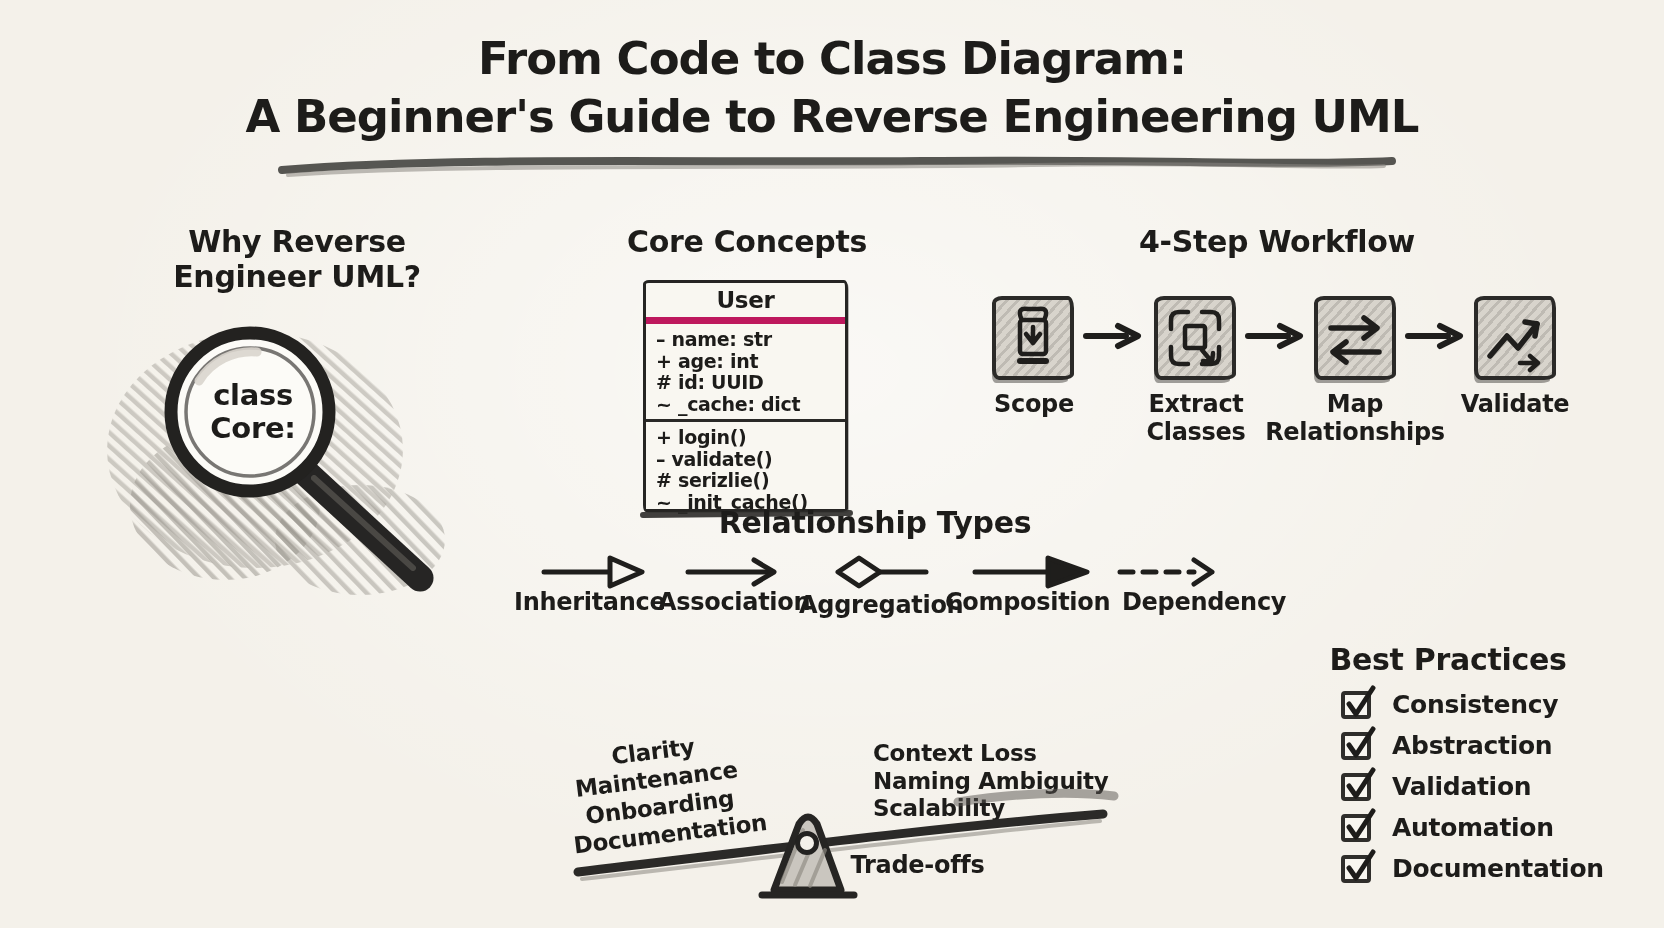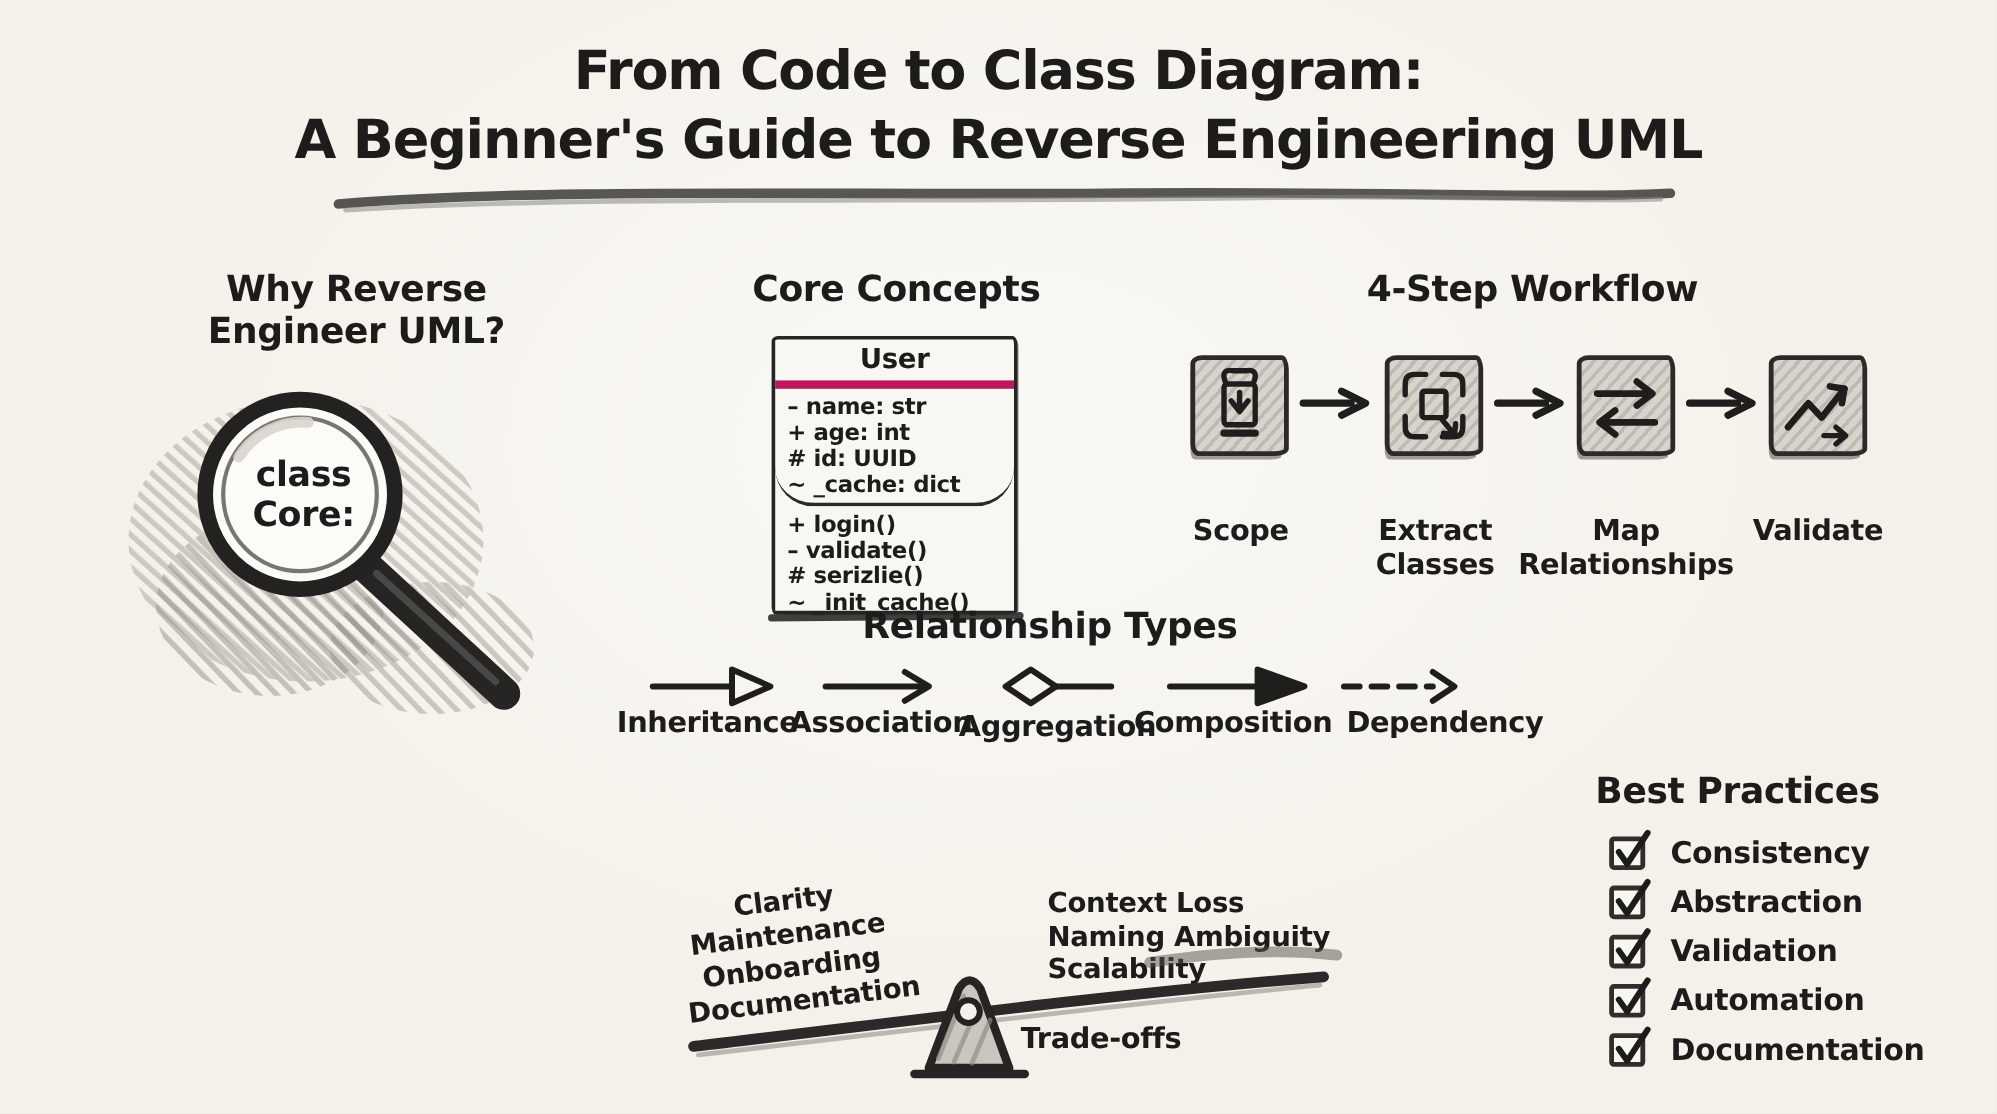--- a/index.html
+++ b/index.html
@@ -21,45 +21,45 @@
   
   .classbox{
     left:643px;top:280px;width:205px;height:232px;box-sizing:border-box;
     background:#f9f7f1;border:3px solid #262523;
     border-radius:6px 4px 8px 3px / 4px 8px 3px 7px;
     box-shadow:2px 2px 0 -1px rgba(60,58,54,.35);
   }
   .classbox .hdr{height:34px;border-bottom:7px solid #be185d;display:flex;align-items:center;justify-content:center;
     font-size:23px;font-weight:700;}
   .classbox .cmp{padding:5px 10px 4px 10px;font-size:19px;font-weight:700;line-height:21.5px;white-space:nowrap;}
-  .classbox .cmp.attrs{border-bottom:3px solid #2a2927;border-radius:32px;}
+  .classbox .cmp.attrs{border-bottom:3px solid #2a2927;}
   .box-underline{left:640px;top:511px;width:213px;height:6px;background:#2c2b29;border-radius:4px;
     transform:rotate(-.5deg);opacity:.9;}
 
   
   .wicon{
     width:82px;height:84px;box-sizing:border-box;display:flex;align-items:center;justify-content:center;
     background:
       repeating-linear-gradient(-48deg, rgba(45,42,38,.15) 0 3px, rgba(45,42,38,0) 3px 8px),
       #d8d4cc;
     border:4px solid #2b2a28;
     border-radius:10px 6px 12px 7px / 7px 12px 6px 10px;
     box-shadow:-3px 6px 0 -3px rgba(70,68,64,.5);
   }
-  .wlabel{font-size:24px;font-weight:700;line-height:28px;text-align:center;margin-top:38px;}
+  .wlabel{font-size:24px;font-weight:700;line-height:28px;text-align:center;}
 
   .rel-label{font-size:24px;font-weight:700;text-align:right;width:150px;}
 
   .benefits{left:568px;top:737px;width:180px;text-align:center;font-size:23px;font-weight:700;line-height:28px;
     transform:rotate(-7deg);}
   .challenges{left:873px;top:740px;width:250px;font-size:23px;font-weight:700;line-height:27.5px;}
   .tradeoffs{left:845px;top:851px;width:145px;font-size:24px;font-weight:700;text-align:center;}
 
   .bp-list{left:1340px;top:690px;}
-  .bp-row{display:flex;align-items:center;height:41px;}
+  .bp-row{display:flex;height:41px;}
   .bp-check{width:36px;height:36px;flex:0 0 36px;margin-top:-6px;}
   .bp-label{font-size:25px;font-weight:700;margin-left:16px;white-space:nowrap;}
 
   .lens-text{left:193px;top:379px;width:120px;text-align:center;font-size:29px;font-weight:700;line-height:33px;}
 </style>
 </head>
 <body>
 
 <div class="stage">
 

